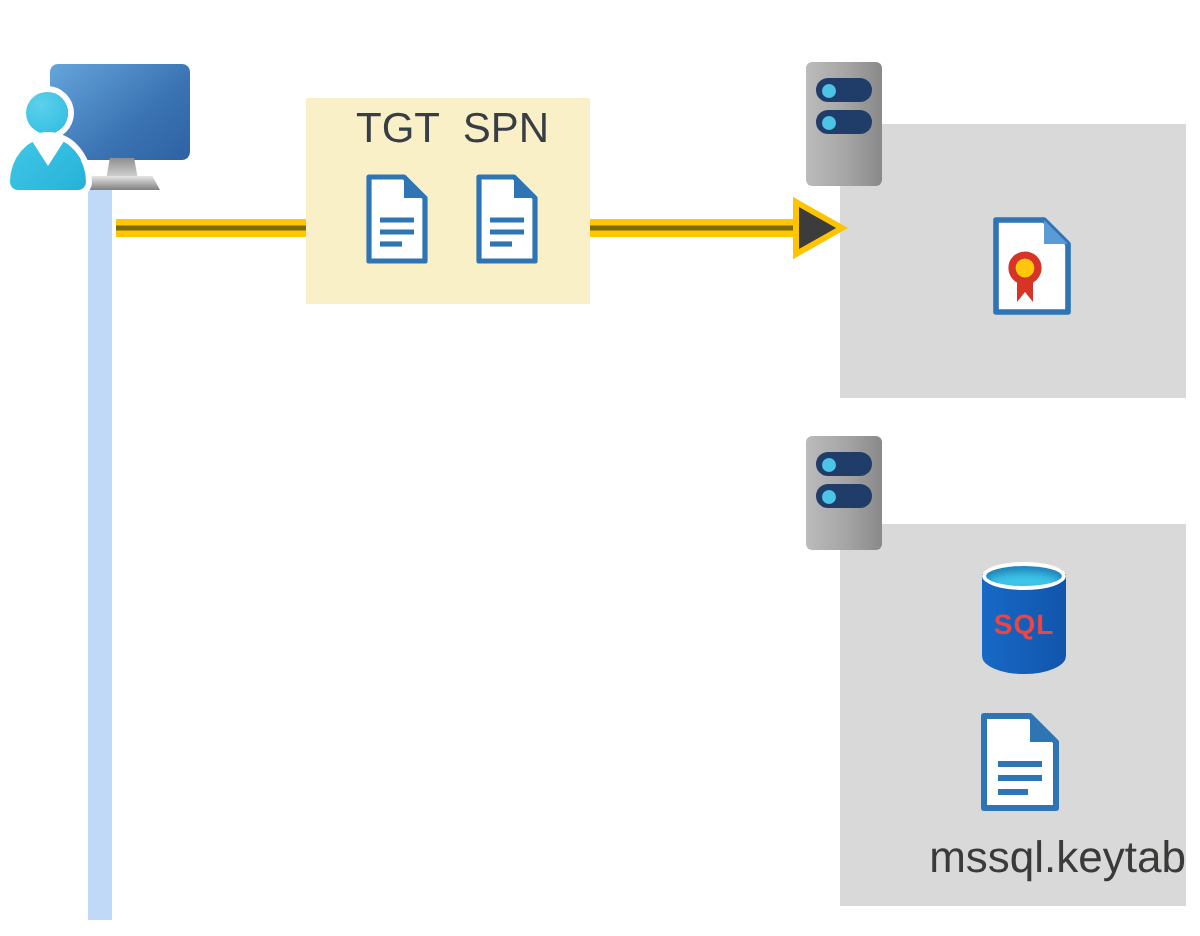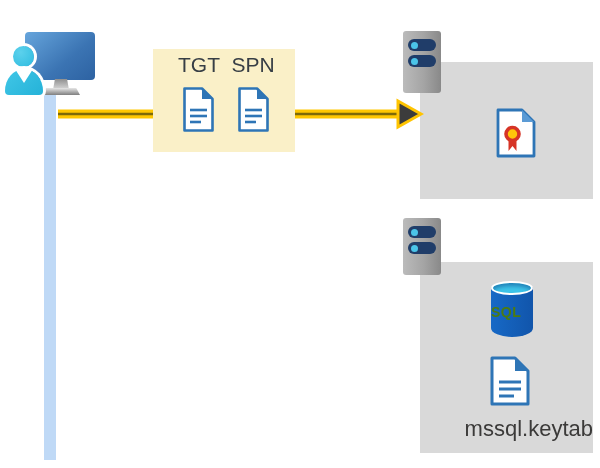--- a/index.html
+++ b/index.html
@@ -55,22 +55,22 @@
   #tgt-doc{left:182px;top:87px;}
   #spn-doc{left:237px;top:87px;}
   #cert-icon{left:495px;top:108px;}
   #keytab-doc{left:489px;top:356px;}
 
   #sql-db{position:absolute;left:491px;top:281px;width:42px;height:56px;z-index:4;}
   #sql-body{position:absolute;top:6px;left:0;width:42px;height:50px;
     background:linear-gradient(90deg,#1769C6,#1155AB);border-radius:0 0 21px 21px / 0 0 9px 9px;}
   #sql-top{position:absolute;top:0;left:0;width:42px;height:14px;border-radius:50%;box-sizing:border-box;
     background:#3EC6EA;border:2.5px solid #fff;box-shadow:inset 0 3px 4px rgba(10,70,140,.55);}
-  #sql-text{position:absolute;top:23px;left:0;width:42px;text-align:left;
-    color:#4d7c0f;font-weight:bold;font-size:14px;letter-spacing:.5px;}
+  #sql-text{position:absolute;top:23px;left:0;width:42px;text-align:center;
+    color:#ef4444;font-weight:bold;font-size:14px;letter-spacing:.5px;}
 </style>
 </head>
 <body>
 
 <div id="canvas">
 
   <div id="client-line"></div>
   <div id="monitor"></div>
   <div id="stand-neck"></div>
   <div id="stand-base"></div>

